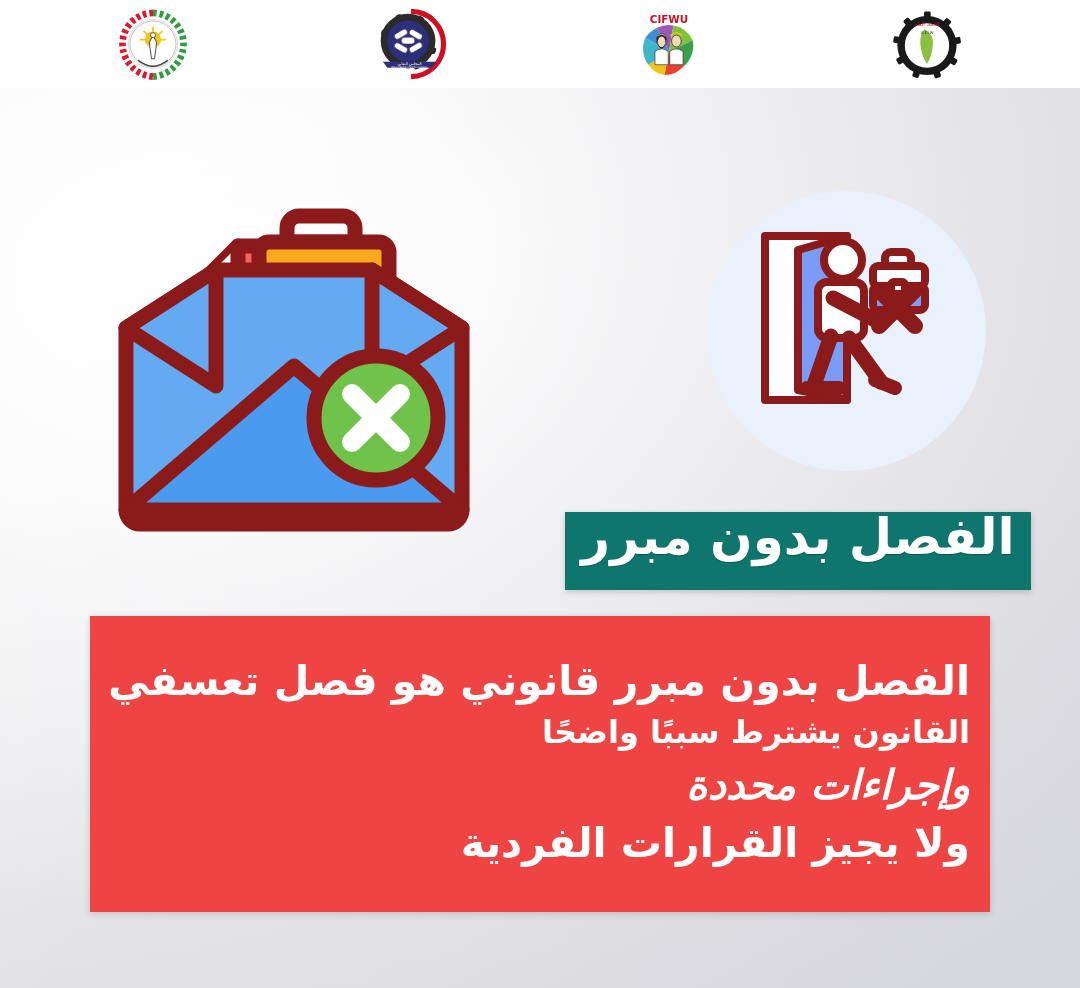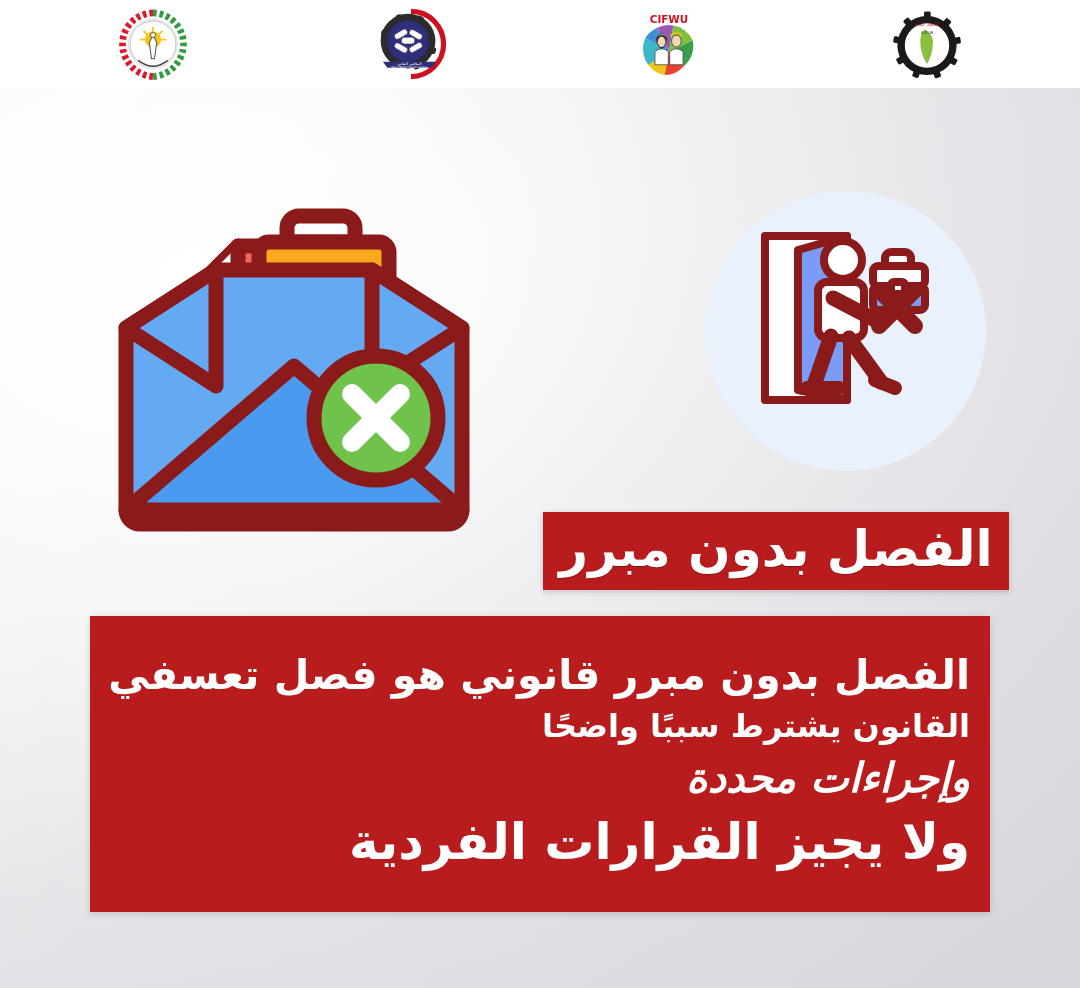--- a/index.html
+++ b/index.html
@@ -34,43 +34,43 @@
   
   .env-icon{position:absolute;left:104px;top:168px;width:380px;height:384px;z-index:3;}
   .env-icon svg{display:block;width:100%;height:100%;}
 
   
   .door-icon{position:absolute;left:703px;top:188px;width:286px;height:286px;z-index:3;}
   .door-icon svg{display:block;width:100%;height:100%;}
 
   
   .title-banner{
-    position:absolute;left:543px;top:512px;width:466px;height:78px;
-    background:#b91c1c;
-    display:flex;align-items:center;justify-content:center;
+    position:absolute;left:565px;top:512px;width:466px;height:78px;
+    background:#0f766e;
+    display:flex;justify-content:center;
     box-shadow:0 2px 6px rgba(0,0,0,0.18);
     z-index:4;
   }
   .title-banner .title-text{
     color:#ffffff;
     font-size:50px;
     font-weight:bold;
     line-height:1;
     direction:rtl;
     unicode-bidi:bidi-override;
     white-space:nowrap;
     letter-spacing:0px;
     text-shadow:0 1px 1px rgba(0,0,0,.25);
     padding-bottom:4px;
   }
 
   
   .body-block{
     position:absolute;left:90px;top:616px;width:900px;height:296px;
-    background:#b91c1c;
+    background:#ef4444;
     z-index:4;
     box-shadow:0 2px 7px rgba(0,0,0,0.15);
     display:flex;flex-direction:column;
     align-items:flex-end;justify-content:center;
     padding:6px 14px 10px 14px;
     box-sizing:border-box;
     direction:rtl;
   }
   .body-line{
     color:#ffffff;
@@ -80,21 +80,21 @@
     direction:rtl;
     white-space:nowrap;
     text-align:right;
     width:100%;
     padding-right:6px;
     box-sizing:border-box;
   }
   .body-line.l1{font-size:41px;}
   .body-line.l2{font-size:32px;}
   .body-line.l3{font-size:41px;font-style:italic;}
-  .body-line.l4{font-size:50px;}
+  .body-line.l4{font-size:41px;}
 </style>
 </head>
 <body>
 
 <div class="poster">
 
   <div class="bg"></div>
   <div class="bg-vignette"></div>
 
   <div class="header">

